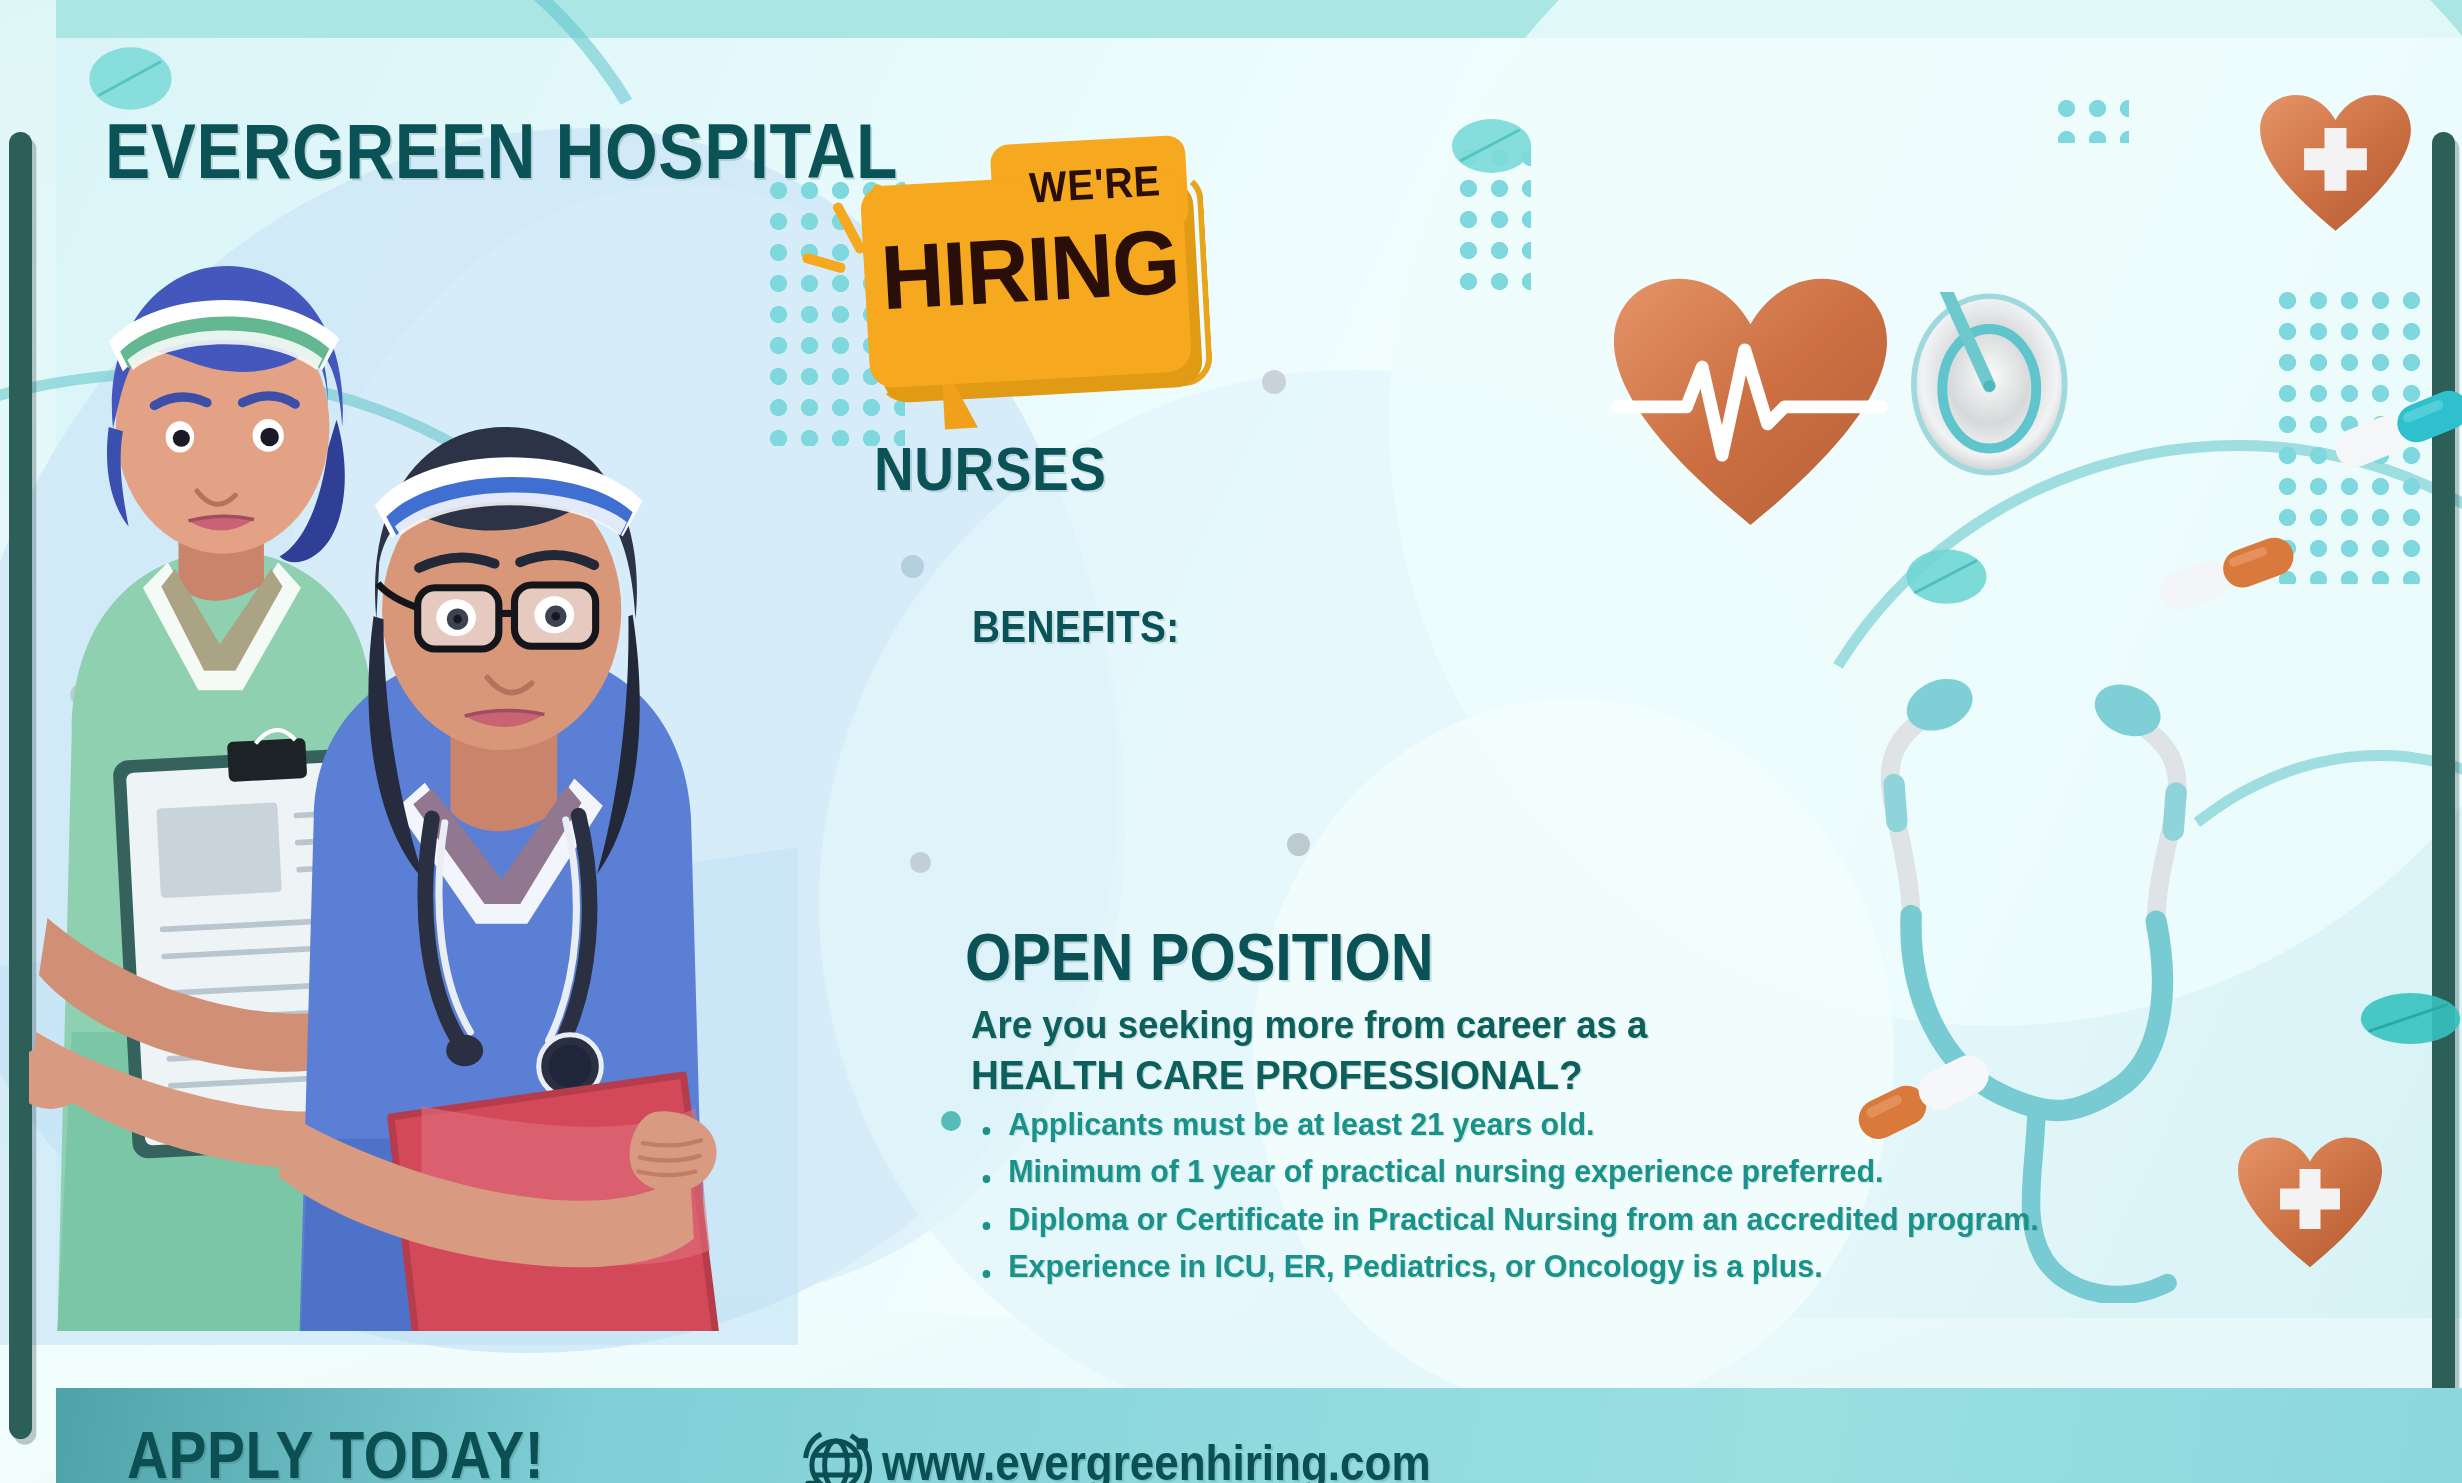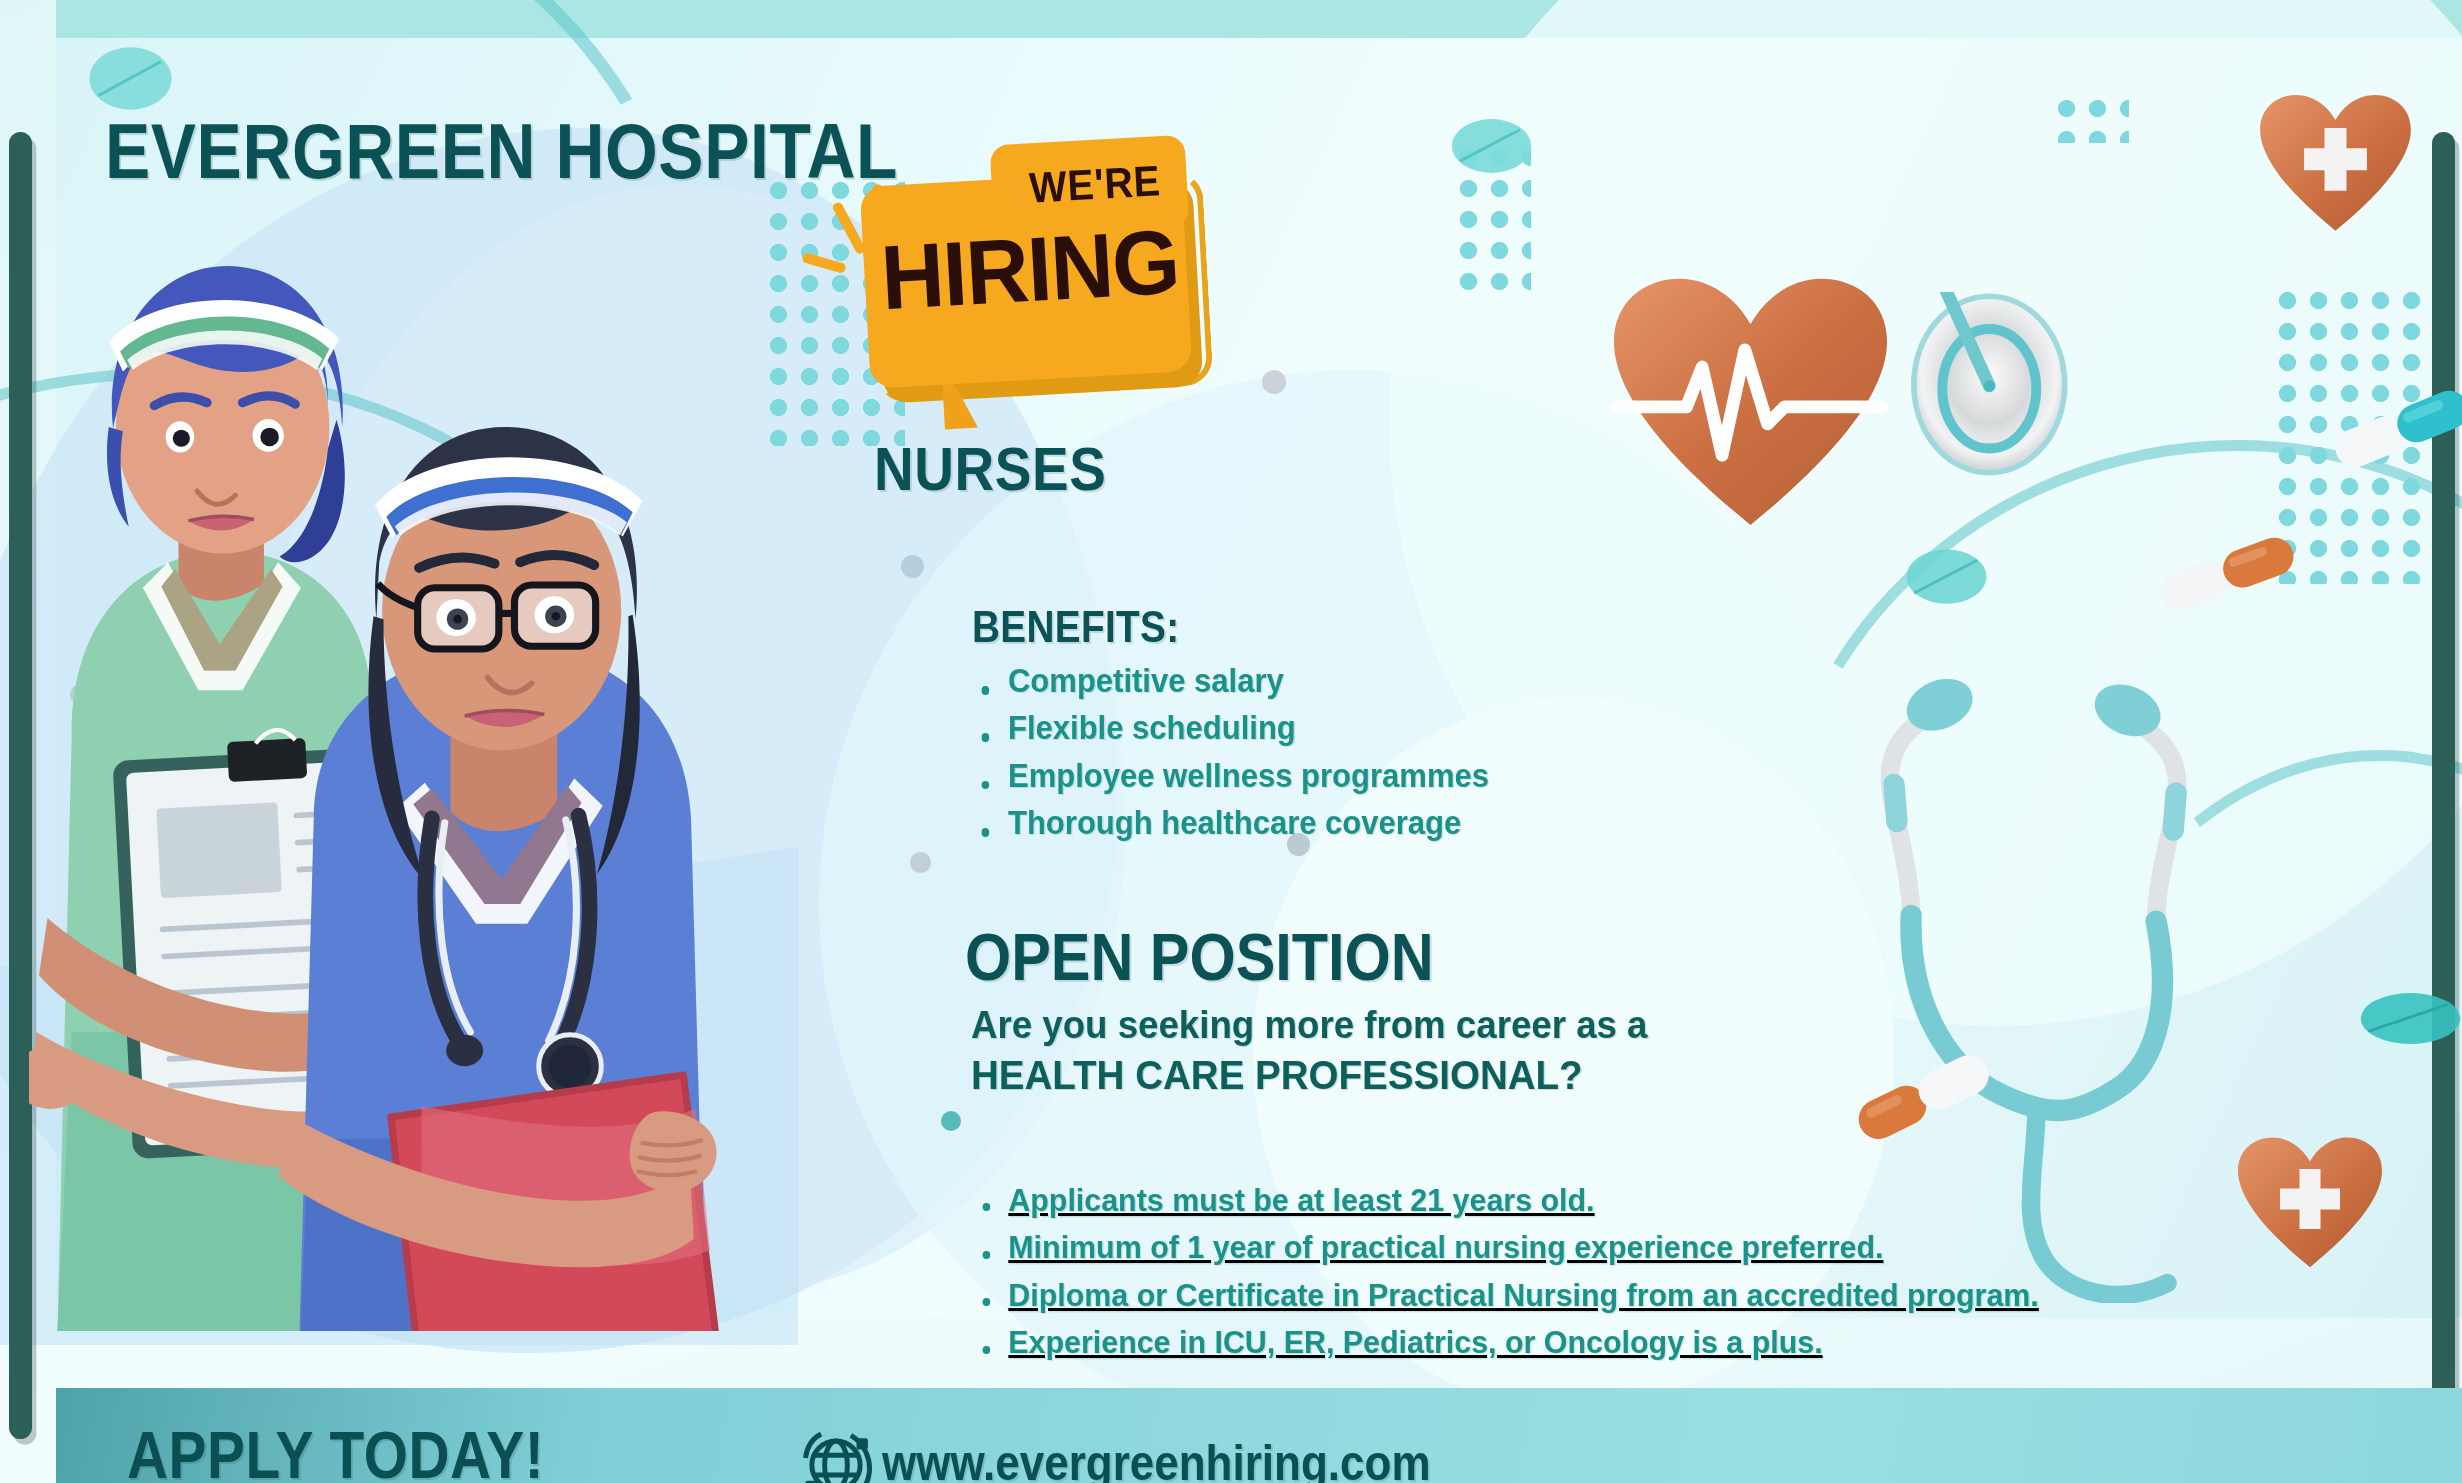--- a/index.html
+++ b/index.html
@@ -166,21 +166,21 @@
     transform:scaleX(.94); transform-origin:left center;
     text-shadow:1.4px 1.4px 0 rgba(10,80,78,.18);
   }
   #question-2{
     position:absolute; left:971px; top:1052px;
     font-size:41px; font-weight:bold; color:#0d5f5c;
     transform:scaleX(.94); transform-origin:left center;
     text-shadow:1.4px 1.4px 0 rgba(10,80,78,.18);
   }
 
-  #requirements-list{ position:absolute; left:976px; top:1182px; width:1446px;text-decoration:underline; }
+  #requirements-list{ position:absolute; left:976px; top:1106px; width:1446px; }
   #requirements-list li{
     list-style:none; position:relative; padding-left:34px;
     font-size:32px; font-weight:bold; color:#1a9189; line-height:1.17;
     margin-bottom:10px; transform:scaleX(.95); transform-origin:left center;
     text-shadow:1.4px 1.4px 0 rgba(20,120,115,.18);
   }
   #requirements-list li::before{
     content:""; position:absolute; left:7.1px; top:21.4px;
     width:7.8px; height:7.8px; border-radius:50%; background:#1a9189;
   }
@@ -488,26 +488,20 @@
     <div class="badge-tab"></div>
     <div class="badge-body"></div>
     <div class="badge-were cond">WE'RE</div>
     <div class="badge-hiring cond">HIRING</div>
   </div>
 
   <div id="nurses-word">NURSES</div>
 
   <div id="benefits-heading">BENEFITS:</div>
 
-  <ul id="benefits-list">
-    <li>Competitive salary</li>
-    <li>Flexible scheduling</li>
-    <li>Employee wellness programmes</li>
-    <li>Thorough healthcare coverage</li>
-  </ul>
 
   <div id="open-position">OPEN POSITION</div>
   <div id="question-1">Are you seeking more from career as a</div>
   <div id="question-2">HEALTH CARE PROFESSIONAL?</div>
 
   <ul id="requirements-list">
     <li>Applicants must be at least 21 years old.</li>
     <li>Minimum of 1 year of practical nursing experience preferred.</li>
     <li>Diploma or Certificate in Practical Nursing from an accredited program.</li>
     <li>Experience in ICU, ER, Pediatrics, or Oncology is a plus.</li>

